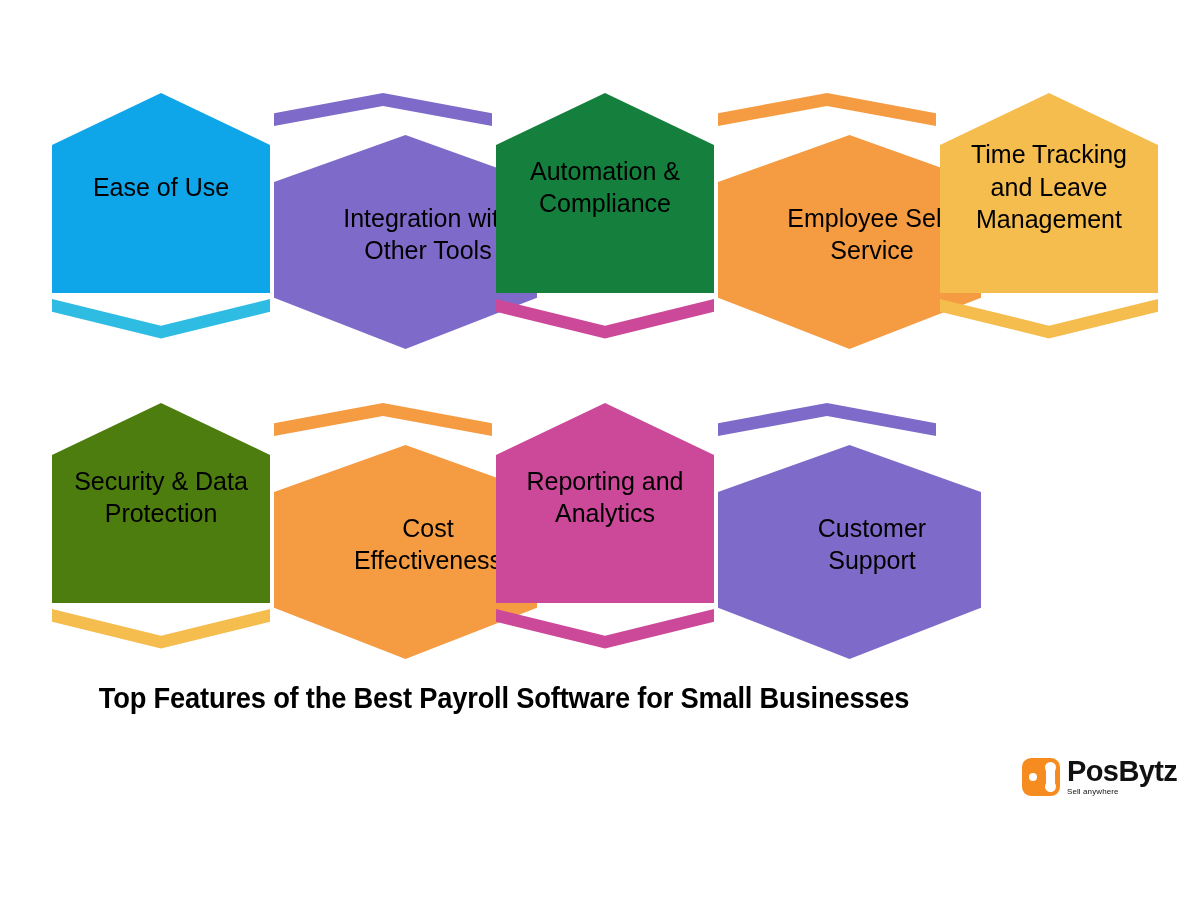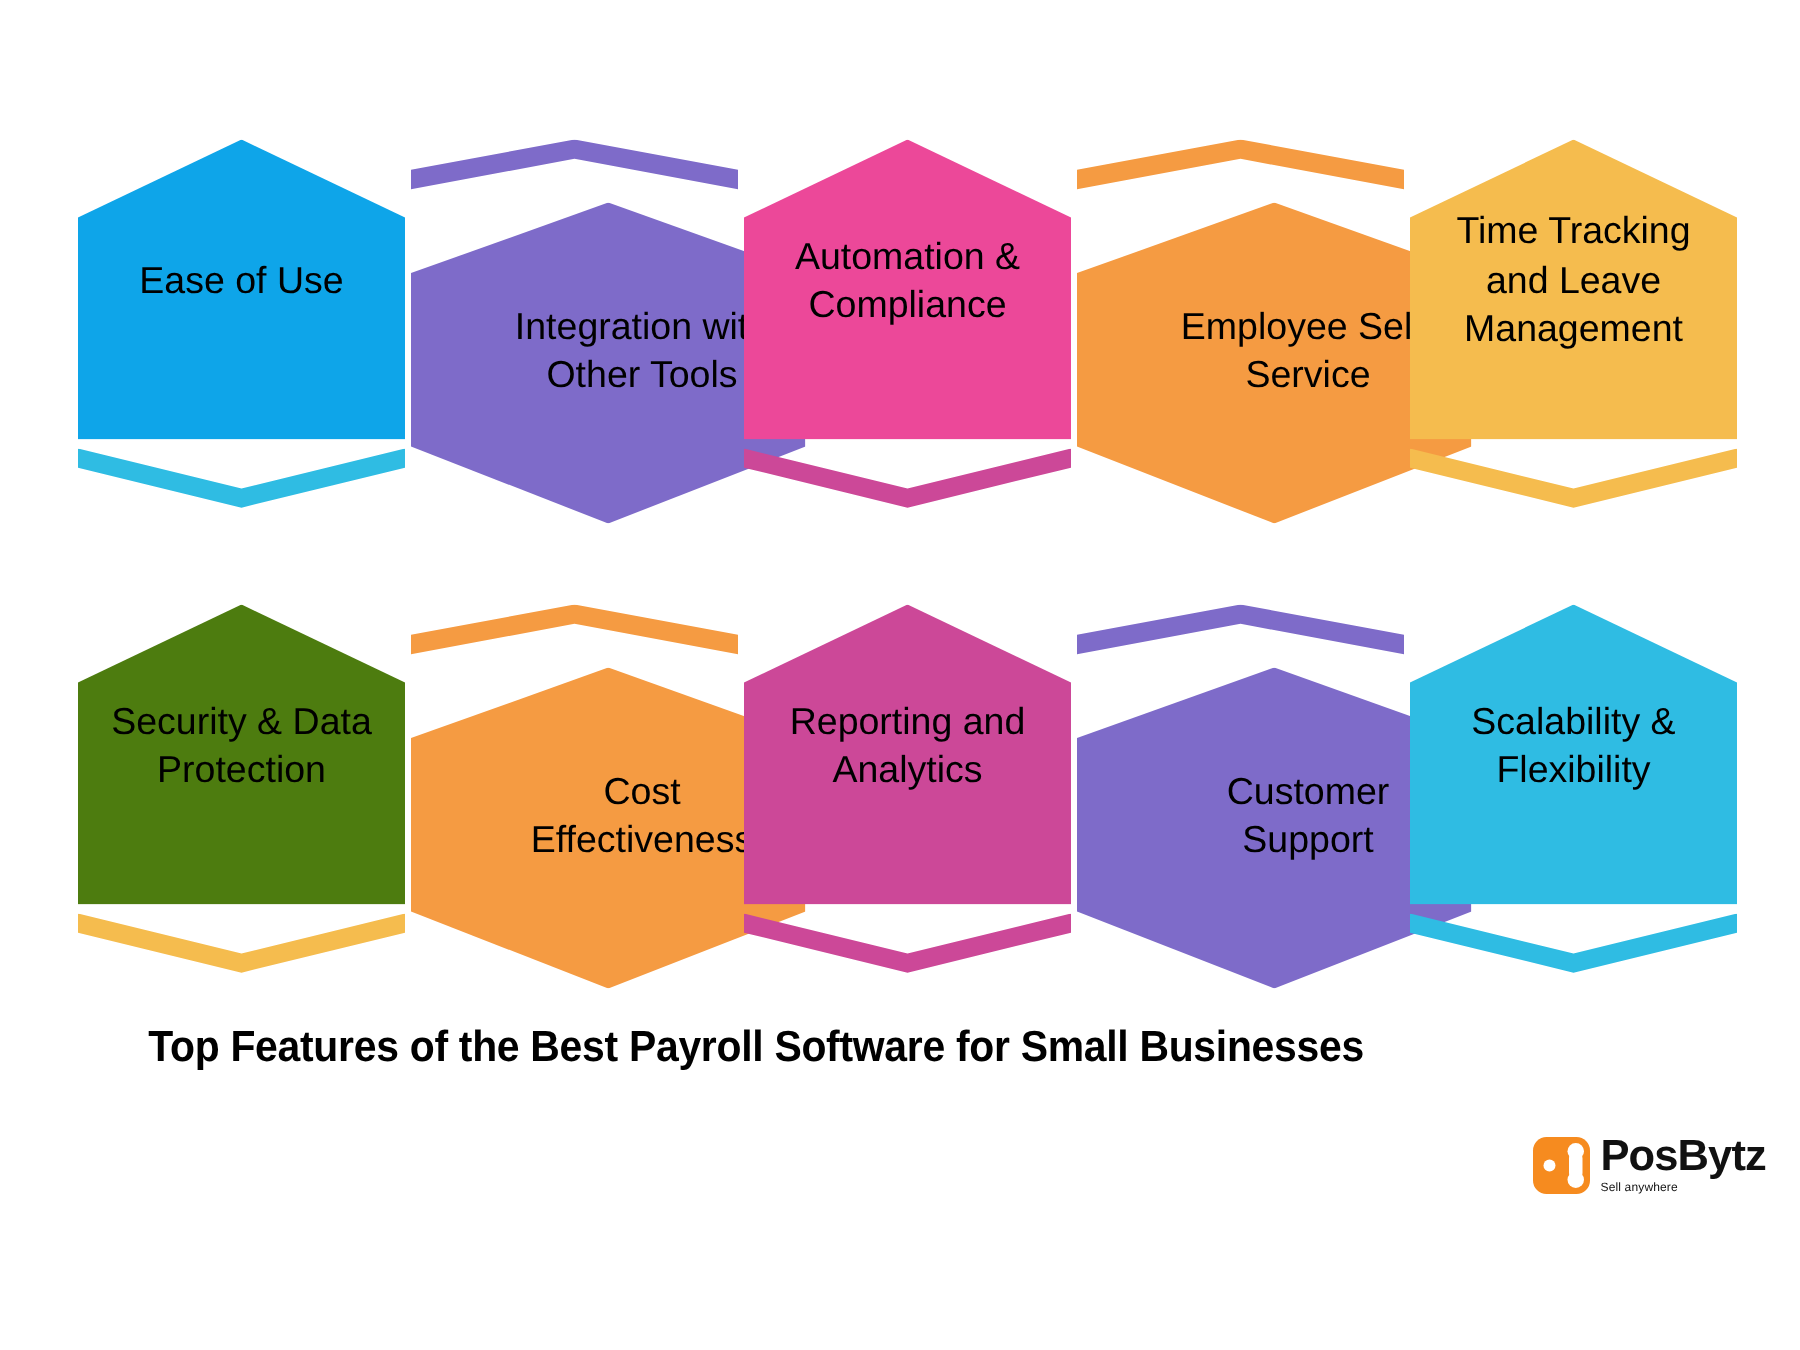--- a/index.html
+++ b/index.html
@@ -229,21 +229,21 @@
 
       <div class="hex-cell sliver-top">
         <div class="hex-sliver" style="background:#7E6BC9"></div>
         <div class="hex-body" style="background:#7E6BC9">
           <span class="hex-label">Integration with Other Tools</span>
         </div>
       </div>
 
       <div class="hex-cell sliver-bottom">
         <div class="hex-sliver" style="background:#CC4898"></div>
-        <div class="hex-body" style="background:#ec4899">
+        <div class="hex-body" style="background:#15803d">
           <span class="hex-label">Automation &amp; Compliance</span>
         </div>
       </div>
 
       <div class="hex-cell sliver-top">
         <div class="hex-sliver" style="background:#F59B42"></div>
         <div class="hex-body" style="background:#F59B42">
           <span class="hex-label">Employee Self-Service</span>
         </div>
       </div>
@@ -280,26 +280,20 @@
         </div>
       </div>
 
       <div class="hex-cell sliver-top">
         <div class="hex-sliver" style="background:#7E6BC9"></div>
         <div class="hex-body" style="background:#7E6BC9">
           <span class="hex-label">Customer Support</span>
         </div>
       </div>
 
-      <div class="hex-cell sliver-bottom">
-        <div class="hex-sliver" style="background:#2FBCE3"></div>
-        <div class="hex-body" style="background:#2FBCE3">
-          <span class="hex-label">Scalability &amp; Flexibility</span>
-        </div>
-      </div>
 
     </div>
   </div>
 
   <div class="title-bar">
     <span class="title-text">Top Features of the Best Payroll Software for Small Businesses</span>
   </div>
 
   <div class="logo">
     <div class="logo-mark">

